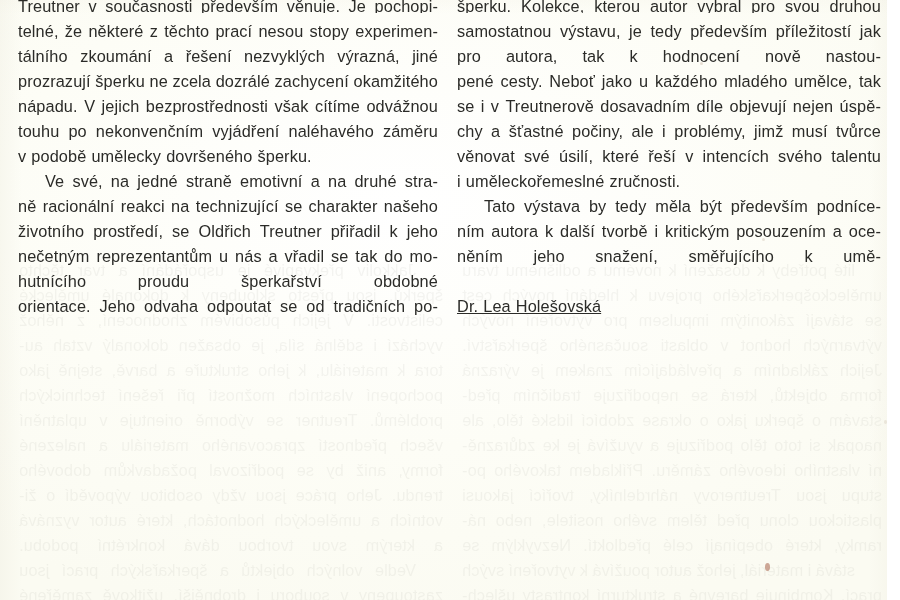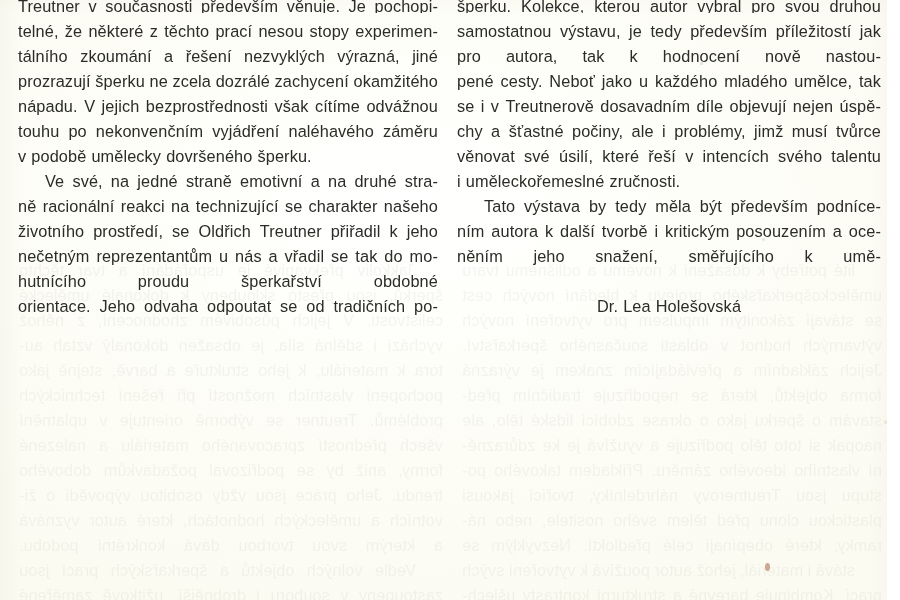--- a/index.html
+++ b/index.html
@@ -67,22 +67,23 @@
     height: 19px;
     overflow: hidden;
     line-height: 25px;
     position: relative;
     top: -6px;
   }
 
   .indent { padding-left: 27px; }
 
   .line.right-align {
-    text-align: center;
+    text-align: left;
     display: block;
+    text-decoration: underline;
   }
 
   
   #bleed {
     position: absolute;
     left: 0;
     top: 0;
     width: 900px;
     height: 600px;
     transform: scaleX(-1);

